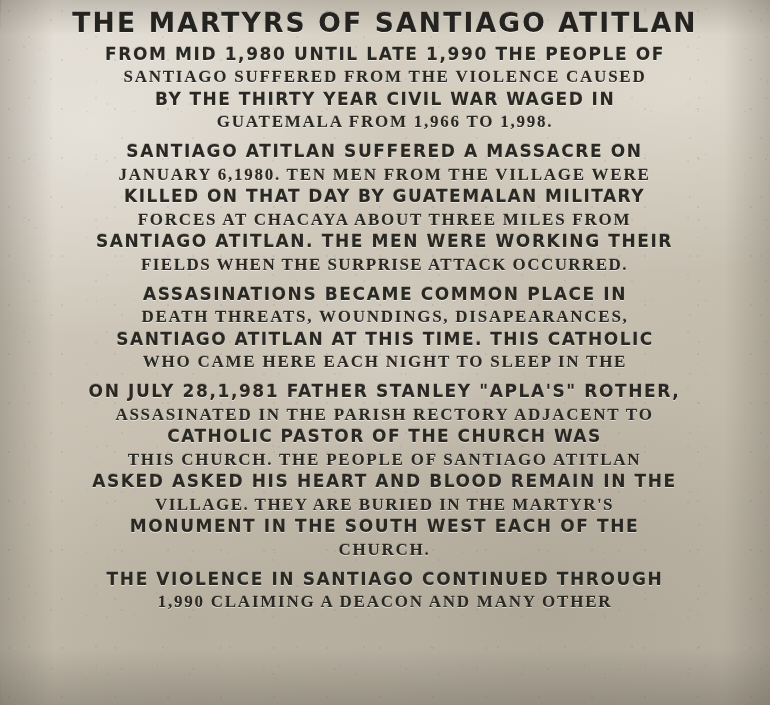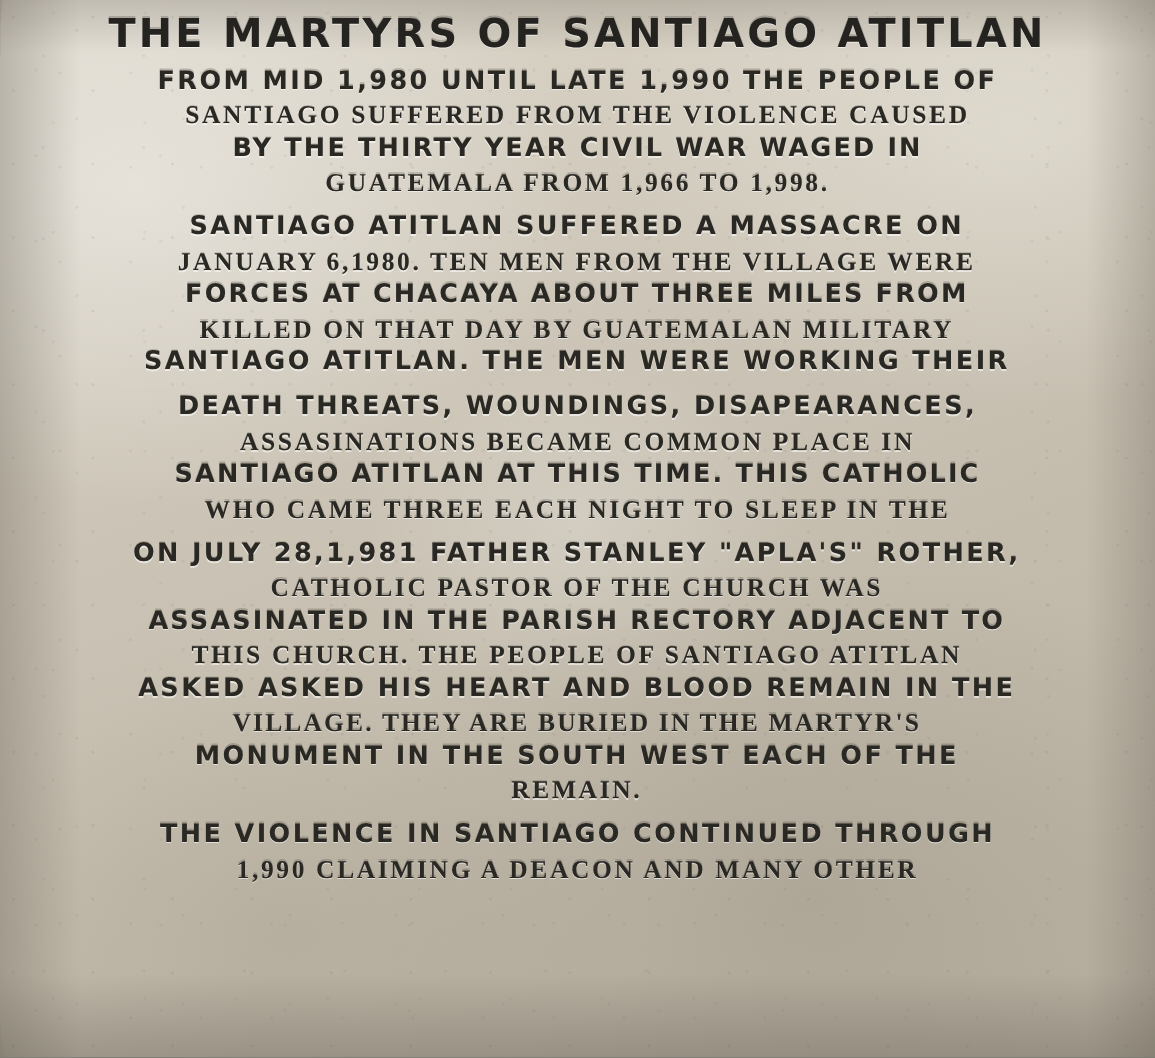--- a/index.html
+++ b/index.html
@@ -109,41 +109,42 @@
     <div class="para" id="para-intro">
       <div class="line">FROM MID 1,980 UNTIL LATE 1,990 THE PEOPLE OF</div>
       <div class="line">SANTIAGO SUFFERED FROM THE VIOLENCE CAUSED</div>
       <div class="line">BY THE THIRTY YEAR CIVIL WAR WAGED IN</div>
       <div class="line">GUATEMALA FROM 1,966 TO 1,998.</div>
     </div>
 
     <div class="para" id="para-massacre">
       <div class="line">SANTIAGO ATITLAN SUFFERED A MASSACRE ON</div>
       <div class="line">JANUARY 6,1980. TEN MEN FROM THE VILLAGE WERE</div>
+      <div class="line">KILLED ON THAT DAY BY GUATEMALAN MILITARY</div>
       <div class="line">FORCES AT CHACAYA ABOUT THREE MILES FROM</div>
-      <div class="line">KILLED ON THAT DAY BY GUATEMALAN MILITARY</div>
       <div class="line">SANTIAGO ATITLAN. THE MEN WERE WORKING THEIR</div>
+      <div class="line">FIELDS WHEN THE SURPRISE ATTACK OCCURRED.</div>
     </div>
 
     <div class="para" id="para-threats">
+      <div class="line">ASSASINATIONS BECAME COMMON PLACE IN</div>
       <div class="line">DEATH THREATS, WOUNDINGS, DISAPEARANCES,</div>
-      <div class="line">ASSASINATIONS BECAME COMMON PLACE IN</div>
       <div class="line">SANTIAGO ATITLAN AT THIS TIME. THIS CATHOLIC</div>
-      <div class="line">WHO CAME THREE EACH NIGHT TO SLEEP IN THE</div>
+      <div class="line">WHO CAME HERE EACH NIGHT TO SLEEP IN THE</div>
     </div>
 
     <div class="para" id="para-rother">
       <div class="line">ON JULY 28,1,981 FATHER STANLEY "APLA'S" ROTHER,</div>
+      <div class="line">ASSASINATED IN THE PARISH RECTORY ADJACENT TO</div>
       <div class="line">CATHOLIC PASTOR OF THE CHURCH WAS</div>
-      <div class="line">ASSASINATED IN THE PARISH RECTORY ADJACENT TO</div>
       <div class="line">THIS CHURCH. THE PEOPLE OF SANTIAGO ATITLAN</div>
       <div class="line">ASKED ASKED HIS HEART AND BLOOD REMAIN IN THE</div>
       <div class="line">VILLAGE. THEY ARE BURIED IN THE MARTYR'S</div>
       <div class="line">MONUMENT IN THE SOUTH WEST EACH OF THE</div>
-      <div class="line">REMAIN.</div>
+      <div class="line">CHURCH.</div>
     </div>
 
     <div class="para" id="para-continued">
       <div class="line">THE VIOLENCE IN SANTIAGO CONTINUED THROUGH</div>
       <div class="line">1,990 CLAIMING A DEACON AND MANY OTHER</div>
 
     </div>
 
   </div>
 </div>

